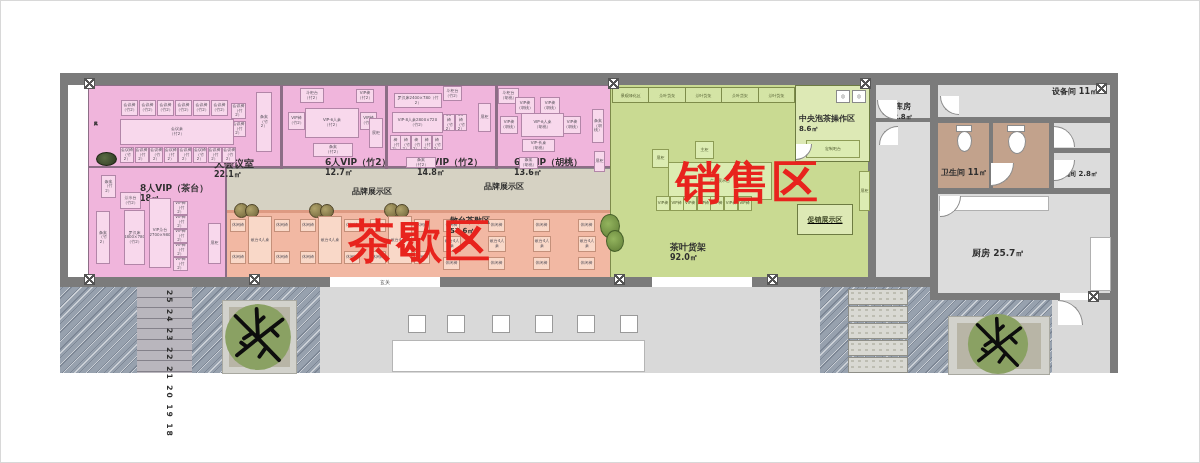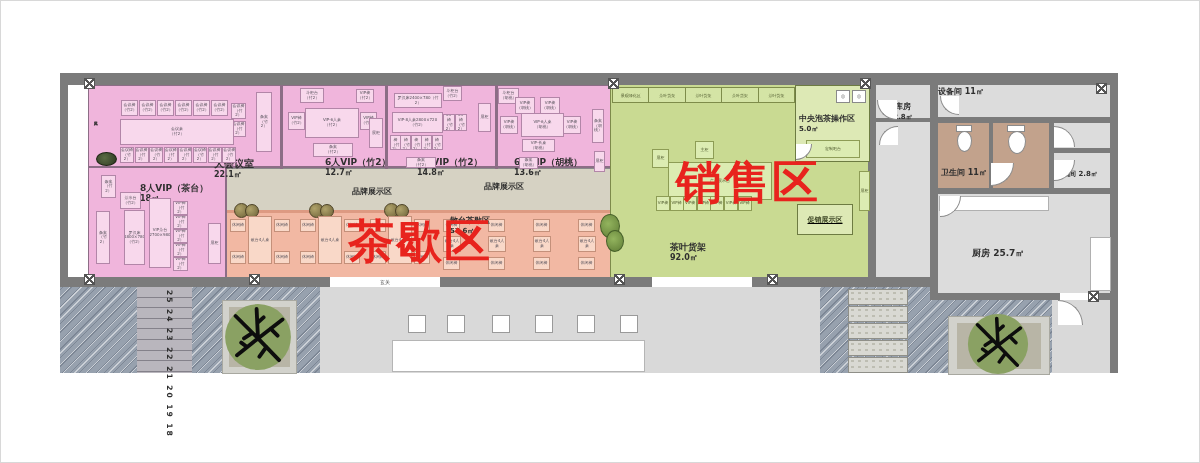--- a/index.html
+++ b/index.html
@@ -234,31 +234,31 @@
   </div>
   <div class="rlabel f8" style="left:484px;top:172px;">
     <span>品牌展示区</span>
   </div>
   <div class="rlabel f8" style="left:450px;top:206px;z-index:20;">
     <span>散台茶歇区</span>
     <span class="area f7">57.6㎡</span>
   </div>
   <div class="rlabel f8" style="left:799px;top:104px;">
     <span>中央泡茶操作区</span>
-    <span class="area f7">5.0㎡</span>
+    <span class="area f7">8.6㎡</span>
   </div>
   <div class="rlabel f9" style="left:670px;top:230px;">
     <span>茶叶货架</span>
     <span class="area f8">92.0㎡</span>
   </div>
   <div class="rlabel f8" style="left:876px;top:92px;width:54px;text-align:center;">
     <span>库房</span>
     <span class="area f7">2.8㎡</span>
   </div>
-  <div class="rlabel f8" style="left:938px;top:77px;width:160px;text-align:left;">
+  <div class="rlabel f8" style="left:938px;top:77px;width:160px;text-align:right;">
     <span>设备间 11㎡</span>
   </div>
   <div class="rlabel f8" style="left:941px;top:158px;">
     <span>卫生间 11㎡</span>
   </div>
   <div class="rlabel f7" style="left:1055px;top:161px;">
     <span>储藏间 2.8㎡</span>
   </div>
   <div class="rlabel f9" style="left:972px;top:236px;">
     <span>厨房  25.7㎡</span>

